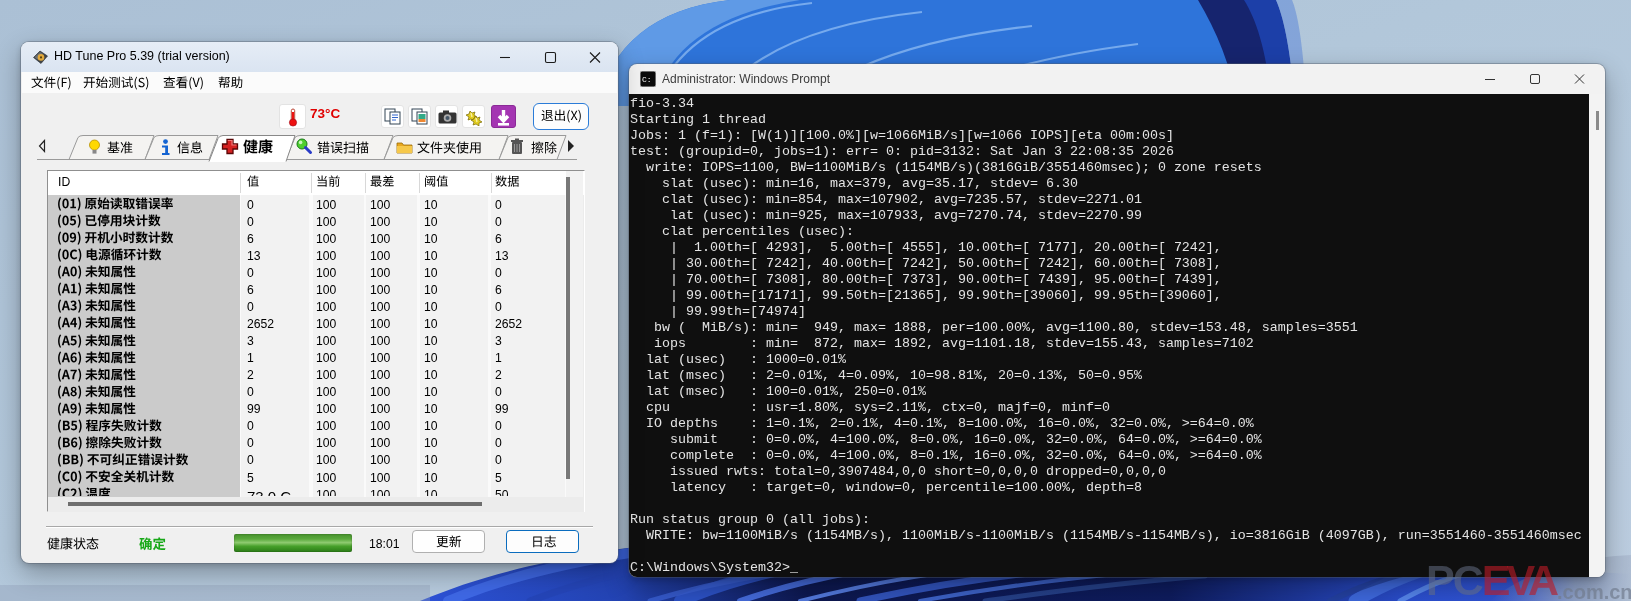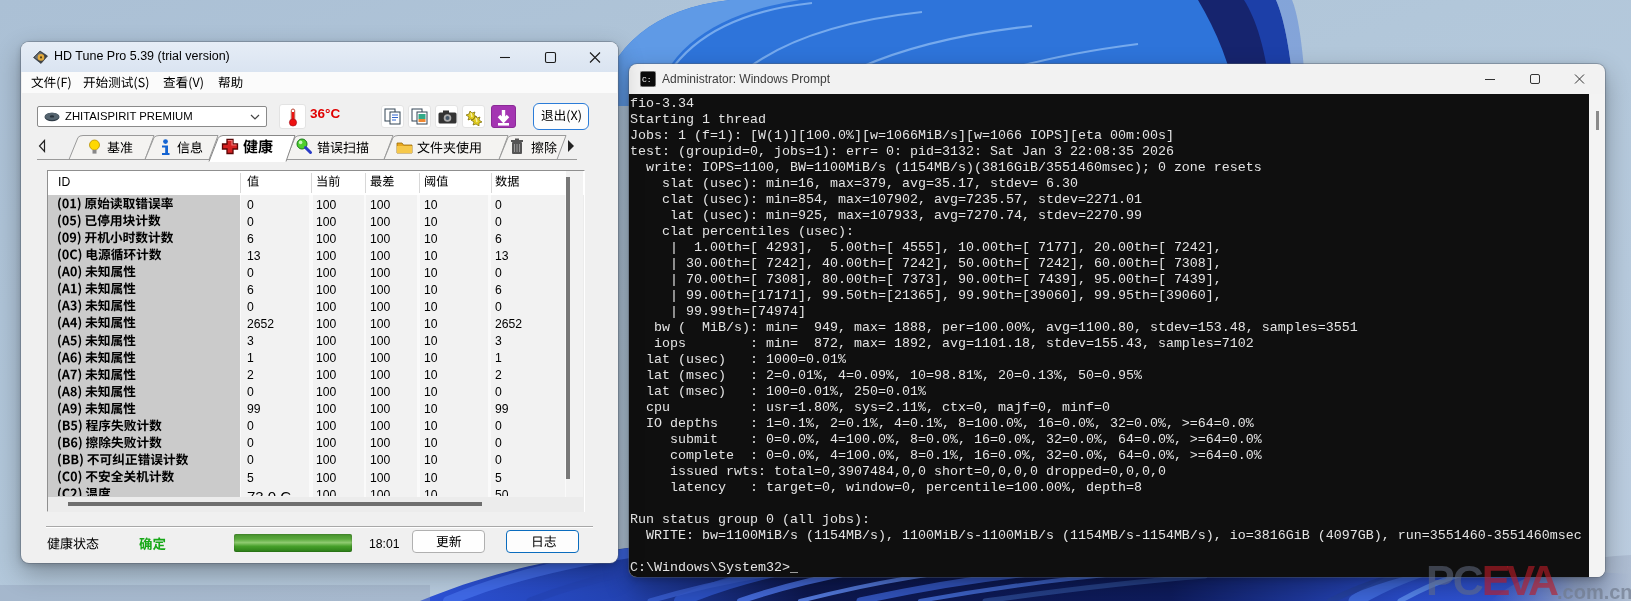--- a/index.html
+++ b/index.html
@@ -147,39 +147,28 @@
         <path transform="translate(0.0,11.1) scale(0.012600,-0.012600)" d="M295 218H700V134H295ZM295 352H700V270H295ZM221 406V80H778V406ZM74 20V-48H930V20ZM460 840V713H57V647H379C293 552 159 466 36 424C52 410 74 382 85 364C221 418 369 523 460 642V437H534V643C626 527 776 423 914 372C925 391 947 420 964 434C838 473 702 556 615 647H944V713H534V840Z"></path>
         <path transform="translate(12.6,11.1) scale(0.012600,-0.012600)" d="M332 214H768V144H332ZM332 267V335H768V267ZM332 92H768V18H332ZM826 832C666 800 362 785 118 783C125 767 132 742 133 725C220 725 314 727 408 731C401 708 394 685 386 662H132V602H364C354 577 343 552 330 527H59V465H296C233 359 147 267 33 202C49 187 71 160 81 143C150 184 209 234 260 291V-82H332V-42H768V-82H843V395H340C355 418 369 441 382 465H941V527H413C425 552 436 577 446 602H883V662H468L491 735C635 744 773 758 874 778Z"></path>
         <path transform="translate(25.2,11.1) scale(0.012600,-0.012600)" d="M239 -196 295 -171C209 -29 168 141 168 311C168 480 209 649 295 792L239 818C147 668 92 507 92 311C92 114 147 -47 239 -196Z"></path>
         <path transform="translate(29.5,11.1) scale(0.012600,-0.012600)" d="M235 0H342L575 733H481L363 336C338 250 320 180 292 94H288C261 180 242 250 217 336L98 733H1Z"></path>
         <path transform="translate(36.7,11.1) scale(0.012600,-0.012600)" d="M99 -196C191 -47 246 114 246 311C246 507 191 668 99 818L42 792C128 649 171 480 171 311C171 141 128 -29 42 -171Z"></path>
       </svg></div>
     <div style="position:absolute;left:197px;top:34px;line-height:0"><svg width="25" height="15" viewBox="0 0 25 15" fill="#000">
         <path transform="translate(0.0,11.1) scale(0.012600,-0.012600)" d="M274 840V761H66V700H274V627H87V568H274V544C274 528 272 510 266 490H50V429H237C206 384 154 340 69 311C86 297 110 273 122 257C231 300 291 366 322 429H540V490H344C348 510 350 528 350 544V568H513V627H350V700H534V761H350V840ZM584 798V303H656V733H827C800 690 767 640 734 596C822 547 855 502 855 466C855 445 848 431 830 423C818 419 803 416 788 415C759 413 723 414 680 418C692 401 702 374 704 355C743 351 786 352 820 355C840 357 863 363 880 371C913 389 930 417 929 461C929 506 900 554 814 607C856 657 900 718 938 770L886 801L873 798ZM150 262V-26H226V194H458V-78H536V194H789V58C789 45 785 41 768 40C752 40 693 40 629 41C639 23 651 -4 655 -24C739 -24 792 -24 824 -13C856 -2 866 19 866 56V262H536V341H458V262Z"></path>
         <path transform="translate(12.6,11.1) scale(0.012600,-0.012600)" d="M633 840C633 763 633 686 631 613H466V542H628C614 300 563 93 371 -26C389 -39 414 -64 426 -82C630 52 685 279 700 542H856C847 176 837 42 811 11C802 -1 791 -4 773 -4C752 -4 700 -3 643 1C656 -19 664 -50 666 -71C719 -74 773 -75 804 -72C836 -69 857 -60 876 -33C909 10 919 153 929 576C929 585 929 613 929 613H703C706 687 706 763 706 840ZM34 95 48 18C168 46 336 85 494 122L488 190L433 178V791H106V109ZM174 123V295H362V162ZM174 509H362V362H174ZM174 576V723H362V576Z"></path>
       </svg></div>
-    <div class="abs" style="left:16px;top:64px;width:230px;height:21px;background:#fff;border:1px solid #8a8a8a;border-radius:2px">
- <svg class="abs" style="left:6px;top:5px" width="16" height="10" viewBox="0 0 16 10">
-  <ellipse cx="8" cy="5" rx="7.5" ry="4.2" fill="#2f3b46"></ellipse>
-  <ellipse cx="8" cy="4.4" rx="7" ry="3.6" fill="#55646f"></ellipse>
-  <ellipse cx="8" cy="4.4" rx="2.2" ry="1.2" fill="#27313a"></ellipse>
- </svg>
- <div class="abs" style="left:27px;top:3px;font-size:11.3px;color:#000">ZHITAISPIRIT PREMIUM</div>
- <svg class="abs" style="left:212px;top:7px" width="10" height="6" viewBox="0 0 10 6" fill="none" stroke="#444" stroke-width="1.2">
-        <path d="M1,1 L5,5 L9,1"></path>
-      </svg>
-</div>
     <div class="abs" style="left:258px;top:62px;width:27px;height:25px;background:#fff;border:1px solid #e3e3e3;border-radius:3px">
  <svg class="abs" style="left:7px;top:3px" width="12" height="19" viewBox="0 0 12 19">
   <rect x="4.3" y="1" width="3.4" height="12" rx="1.7" fill="#fff" stroke="#b43" stroke-width="1"></rect>
   <rect x="5" y="4" width="2" height="10" fill="#e11"></rect>
   <circle cx="6" cy="14.5" r="3.6" fill="#e11" stroke="#901" stroke-width=".6"></circle>
  </svg>
 </div>
-<div class="abs" style="left:289px;top:64px;font-size:13.5px;font-weight:bold;color:#e00000">36°C</div>
+<div class="abs" style="left:289px;top:64px;font-size:13.5px;font-weight:bold;color:#e00000">73°C</div>
     <div class="abs" style="left:360px;top:63px;width:23px;height:23px;background:#fff;border:1px solid #e4e4e4;border-radius:3px">
       <svg class="abs" style="left:2px;top:2px" width="18" height="17" viewBox="0 0 18 17">
  <rect x="1" y="1" width="10" height="12" fill="#fff" stroke="#345" stroke-width="1"></rect>
  <rect x="6" y="4" width="10" height="12" fill="#fff" stroke="#345" stroke-width="1"></rect>
  <path d="M8,7 h6 M8,9.5 h6 M8,12 h4" stroke="#36c" stroke-width="1"></path>
 </svg>
     </div>
     <div class="abs" style="left:387px;top:63px;width:23px;height:23px;background:#fff;border:1px solid #e4e4e4;border-radius:3px">
       <svg class="abs" style="left:2px;top:2px" width="18" height="17" viewBox="0 0 18 17">
  <rect x="1" y="1" width="10" height="12" fill="#fff" stroke="#345" stroke-width="1"></rect>

